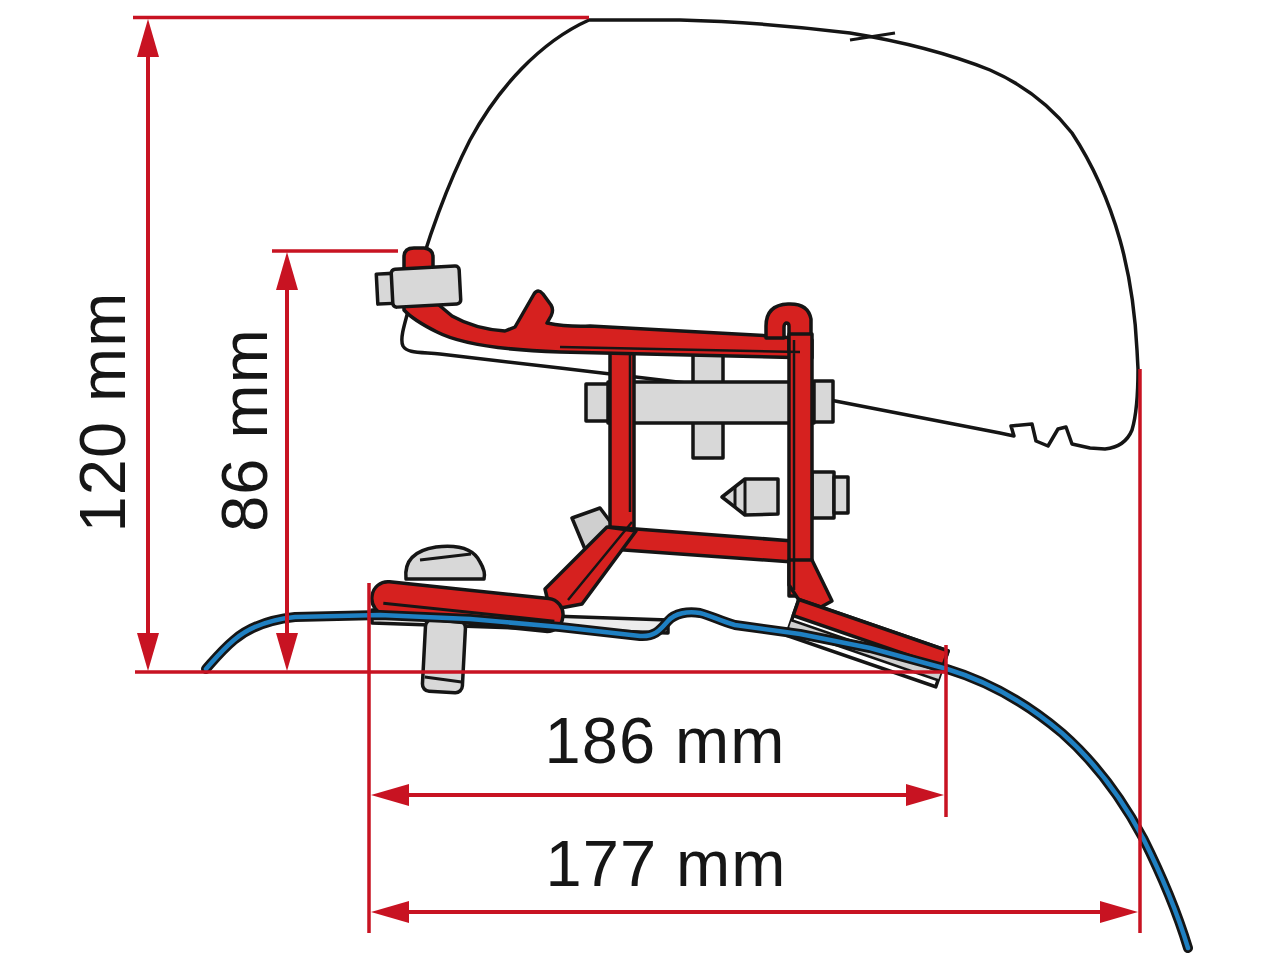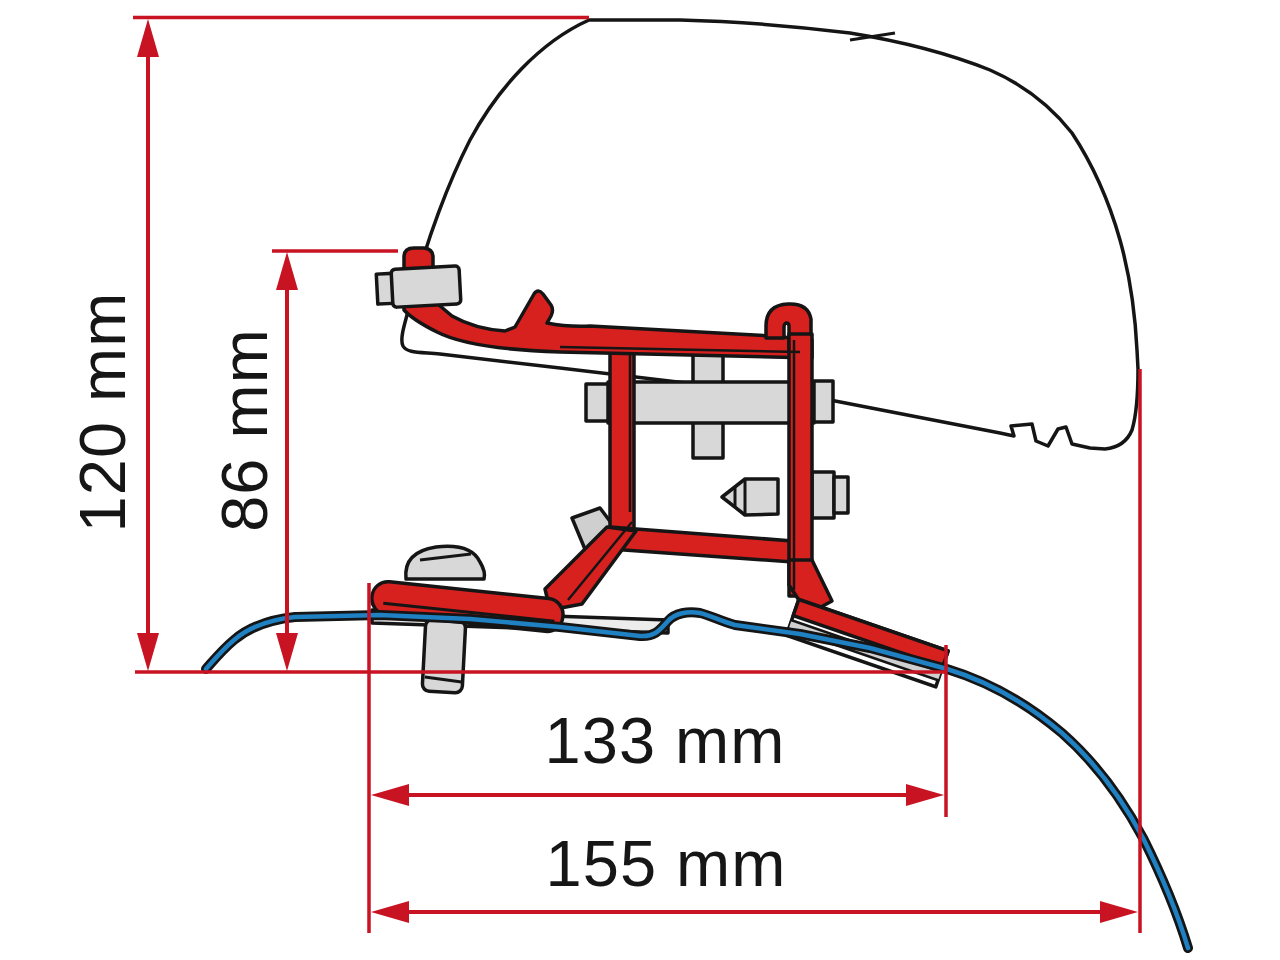--- a/index.html
+++ b/index.html
@@ -168,16 +168,16 @@
         <polygon points="371,912 409,901 409,923" stroke="none"></polygon>
         <polygon points="1138,912 1100,901 1100,923" stroke="none"></polygon>
       </g>
     </g>
   </svg>
 
   <div class="dim-label vert" style="left:-57px;top:373px;">120 mm</div>
 
   <div class="dim-label vert" style="left:85px;top:391px;">86 mm</div>
 
-  <div class="dim-label" style="left:505px;top:702px;">133 mm</div>
+  <div class="dim-label" style="left:505px;top:702px;">186 mm</div>
 
-  <div class="dim-label" style="left:506px;top:825px;">155 mm</div>
+  <div class="dim-label" style="left:506px;top:825px;">177 mm</div>
 </div>
 
 </body></html>

